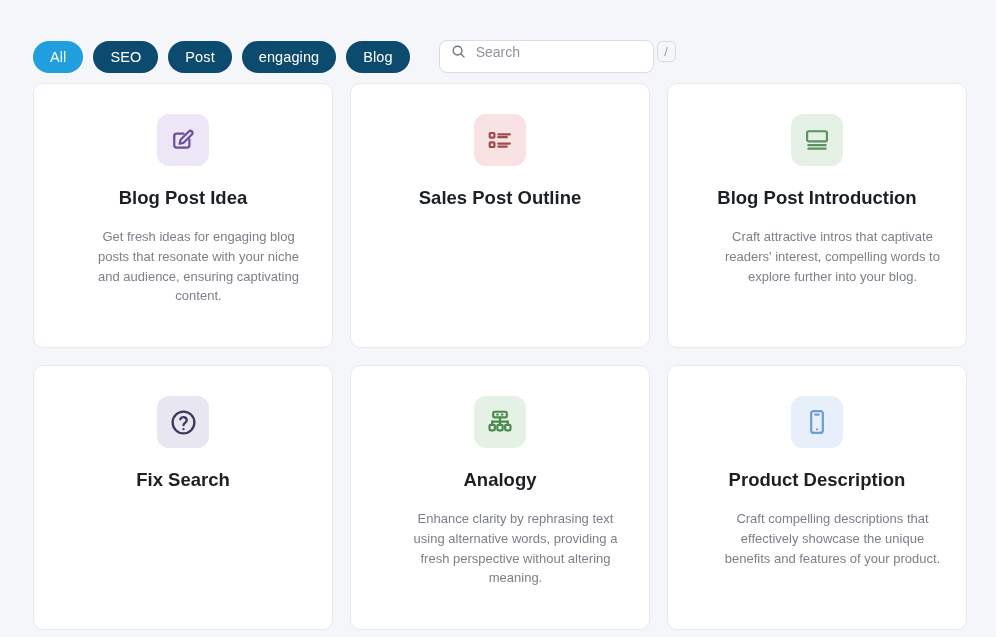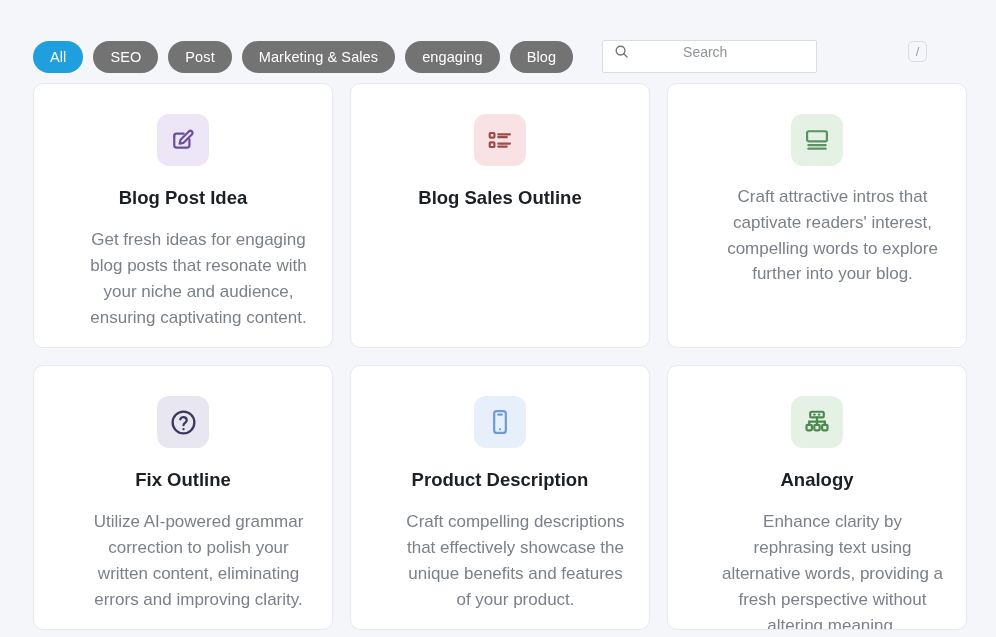--- a/index.html
+++ b/index.html
@@ -28,21 +28,21 @@
     display: flex;
     align-items: center;
     gap: 10px;
     padding: 30px 0 0 33px;
     height: 83px;
   }
 
   .pill {
     height: 32px;
     border-radius: 16px;
-    background: #737373;
+    background: #0c4a6e;
     color: #ffffff;
     font-size: 14.5px;
     display: inline-flex;
     align-items: center;
     justify-content: center;
     padding: 0 17px;
     border: none;
     cursor: pointer;
     white-space: nowrap;
     font-family: "Liberation Sans", sans-serif;
@@ -52,26 +52,25 @@
   .pill.active {
     background: #1f9fdd;
   }
 
   .search-wrap {
     margin-left: 19px;
     width: 215px;
     height: 33px;
     background: #ffffff;
     border: 1px solid #d9dde2;
-    border-radius: 2px;
+    border-radius: 8px;
     display: flex;
     align-items: center;
     padding: 0 9px 10px 11px;
     position: relative;
-    gap: 44px;
   }
 
   .search-icon {
     flex: 0 0 auto;
     display: flex;
     align-items: center;
     color: #6d747c;
   }
 
   .search-input {
@@ -135,38 +134,37 @@
     margin-top: 21px;
     font-size: 18.5px;
     font-weight: bold;
     color: #1b2025;
     text-align: center;
     line-height: 1.2;
   }
 
   .card-desc {
     margin-top: 18px;
-    font-size: 17px;
+    font-size: 13px;
     line-height: 1.52;
     color: #7b8189;
     text-align: center;
     margin-left: 31px;
   }
 </style>
 </head>
 <body>
 
 <div class="page">
 
   <div class="toolbar">
     <div id="pill-container" style="display:flex;align-items:center;gap:10px;">
         <button class="pill active">All</button>
         <button class="pill">SEO</button>
         <button class="pill">Post</button>
-        <button class="pill">Marketing &amp; Sales</button>
         <button class="pill">engaging</button>
         <button class="pill">Blog</button>
       </div>
 
     <div class="search-wrap">
       <span class="search-icon">
         <svg width="15" height="15" viewBox="0 0 24 24" fill="none" stroke="currentColor" stroke-width="2.2" stroke-linecap="round" stroke-linejoin="round">
           <circle cx="10.5" cy="10.5" r="7"></circle>
           <line x1="15.6" y1="15.6" x2="21" y2="21"></line>
         </svg>
@@ -192,68 +190,68 @@
         <div class="icon-tile" style="background: rgb(249, 226, 228);">
           <svg width="28" height="28" viewBox="0 0 24 24">
             <rect fill="none" stroke="#9e4b4b" stroke-width="1.9" stroke-linecap="round" stroke-linejoin="round" x="3.2" y="6" width="4" height="4" rx="0.7"></rect>
             <rect fill="none" stroke="#9e4b4b" stroke-width="1.9" stroke-linecap="round" stroke-linejoin="round" x="3.2" y="14" width="4" height="4" rx="0.7"></rect>
             <line fill="none" stroke="#9e4b4b" stroke-width="1.9" stroke-linecap="round" stroke-linejoin="round" x1="10.5" y1="7.1" x2="20.5" y2="7.1"></line>
             <line fill="none" stroke="#9e4b4b" stroke-width="1.9" stroke-linecap="round" stroke-linejoin="round" x1="10.5" y1="9.6" x2="17.8" y2="9.6"></line>
             <line fill="none" stroke="#9e4b4b" stroke-width="1.9" stroke-linecap="round" stroke-linejoin="round" x1="10.5" y1="15.1" x2="20.5" y2="15.1"></line>
             <line fill="none" stroke="#9e4b4b" stroke-width="1.9" stroke-linecap="round" stroke-linejoin="round" x1="10.5" y1="17.6" x2="17.8" y2="17.6"></line>
           </svg>
         </div>
-        <div class="card-title">Blog Sales Outline</div>
+        <div class="card-title">Sales Post Outline</div>
       </div>
       <div class="card">
         <div class="icon-tile" style="background: rgb(230, 241, 230);">
           <svg width="28" height="28" viewBox="0 0 24 24">
             <rect fill="none" stroke="#5a9361" stroke-width="1.9" stroke-linecap="round" stroke-linejoin="round" x="3.5" y="4.5" width="17" height="8.6" rx="1.3"></rect>
             <line fill="none" stroke="#5a9361" stroke-width="1.9" stroke-linecap="round" stroke-linejoin="round" x1="4.6" y1="16.4" x2="19.4" y2="16.4"></line>
             <line fill="none" stroke="#5a9361" stroke-width="1.9" stroke-linecap="round" stroke-linejoin="round" x1="4.6" y1="19.4" x2="19.4" y2="19.4"></line>
           </svg>
         </div>
+        <div class="card-title">Blog Post Introduction</div>
         <div class="card-desc">Craft attractive intros that captivate readers' interest, compelling words to explore further into your blog.</div>
       </div>
       <div class="card">
         <div class="icon-tile" style="background: rgb(232, 230, 241);">
           <svg width="29" height="29" viewBox="0 0 24 24">
             <circle fill="none" stroke="#3b3a5e" stroke-width="1.9" stroke-linecap="round" stroke-linejoin="round" cx="12" cy="12" r="9"></circle>
             <path fill="none" stroke="#3b3a5e" stroke-width="1.9" stroke-linecap="round" stroke-linejoin="round" d="M9.3 9.3a2.8 2.8 0 0 1 5.4.9c0 1.9-2.7 2.4-2.7 4"></path>
             <line fill="none" stroke="#3b3a5e" stroke-width="1.9" stroke-linecap="round" stroke-linejoin="round" x1="12" y1="17.4" x2="12" y2="17.5"></line>
           </svg>
         </div>
-        <div class="card-title">Fix Outline</div>
-        <div class="card-desc">Utilize AI-powered grammar correction to polish your written content, eliminating errors and improving clarity.</div>
-      </div>
-      <div class="card">
-        <div class="icon-tile" style="background: rgb(231, 239, 251);">
-          <svg width="28" height="28" viewBox="0 0 24 24">
-            <rect fill="none" stroke="#6f9bd6" stroke-width="1.9" stroke-linecap="round" stroke-linejoin="round" x="7" y="2.6" width="10" height="18.8" rx="2.2"></rect>
-            <line fill="none" stroke="#6f9bd6" stroke-width="1.9" stroke-linecap="round" stroke-linejoin="round" x1="10.5" y1="5.6" x2="13.5" y2="5.6"></line>
-            <line fill="none" stroke="#6f9bd6" stroke-width="1.9" stroke-linecap="round" stroke-linejoin="round" x1="12" y1="18.2" x2="12.05" y2="18.2"></line>
-          </svg>
-        </div>
-        <div class="card-title">Product Description</div>
-        <div class="card-desc">Craft compelling descriptions that effectively showcase the unique benefits and features of your product.</div>
+        <div class="card-title">Fix Search</div>
       </div>
       <div class="card">
         <div class="icon-tile" style="background: rgb(230, 241, 230);">
           <svg width="28" height="28" viewBox="0 0 24 24">
             <rect fill="none" stroke="#4b8a4f" stroke-width="1.9" stroke-linecap="round" stroke-linejoin="round" x="6.2" y="3.2" width="11.6" height="4.9" rx="1.2"></rect>
             <line fill="none" stroke="#4b8a4f" stroke-width="1.9" stroke-linecap="round" stroke-linejoin="round" x1="9.6" y1="5.6" x2="10" y2="5.6"></line>
             <line fill="none" stroke="#4b8a4f" stroke-width="1.9" stroke-linecap="round" stroke-linejoin="round" x1="13.6" y1="5.6" x2="14" y2="5.6"></line>
             <line fill="none" stroke="#4b8a4f" stroke-width="1.9" stroke-linecap="round" stroke-linejoin="round" x1="12" y1="8.1" x2="12" y2="11.6"></line>
             <line fill="none" stroke="#4b8a4f" stroke-width="1.9" stroke-linecap="round" stroke-linejoin="round" x1="5.3" y1="11.6" x2="18.7" y2="11.6"></line>
             <line fill="none" stroke="#4b8a4f" stroke-width="1.9" stroke-linecap="round" stroke-linejoin="round" x1="5.3" y1="11.6" x2="5.3" y2="14.3"></line>
             <line fill="none" stroke="#4b8a4f" stroke-width="1.9" stroke-linecap="round" stroke-linejoin="round" x1="12" y1="11.6" x2="12" y2="14.3"></line>
             <line fill="none" stroke="#4b8a4f" stroke-width="1.9" stroke-linecap="round" stroke-linejoin="round" x1="18.7" y1="11.6" x2="18.7" y2="14.3"></line>
             <rect fill="none" stroke="#4b8a4f" stroke-width="1.9" stroke-linecap="round" stroke-linejoin="round" x="3" y="14.5" width="4.6" height="4.6" rx="1"></rect>
             <rect fill="none" stroke="#4b8a4f" stroke-width="1.9" stroke-linecap="round" stroke-linejoin="round" x="9.7" y="14.5" width="4.6" height="4.6" rx="1"></rect>
             <rect fill="none" stroke="#4b8a4f" stroke-width="1.9" stroke-linecap="round" stroke-linejoin="round" x="16.4" y="14.5" width="4.6" height="4.6" rx="1"></rect>
           </svg>
         </div>
         <div class="card-title">Analogy</div>
         <div class="card-desc">Enhance clarity by rephrasing text using alternative words, providing a fresh perspective without altering meaning.</div>
       </div>
+      <div class="card">
+        <div class="icon-tile" style="background: rgb(231, 239, 251);">
+          <svg width="28" height="28" viewBox="0 0 24 24">
+            <rect fill="none" stroke="#6f9bd6" stroke-width="1.9" stroke-linecap="round" stroke-linejoin="round" x="7" y="2.6" width="10" height="18.8" rx="2.2"></rect>
+            <line fill="none" stroke="#6f9bd6" stroke-width="1.9" stroke-linecap="round" stroke-linejoin="round" x1="10.5" y1="5.6" x2="13.5" y2="5.6"></line>
+            <line fill="none" stroke="#6f9bd6" stroke-width="1.9" stroke-linecap="round" stroke-linejoin="round" x1="12" y1="18.2" x2="12.05" y2="18.2"></line>
+          </svg>
+        </div>
+        <div class="card-title">Product Description</div>
+        <div class="card-desc">Craft compelling descriptions that effectively showcase the unique benefits and features of your product.</div>
+      </div>
     </div>
 
 </div>
 
 </body></html>

